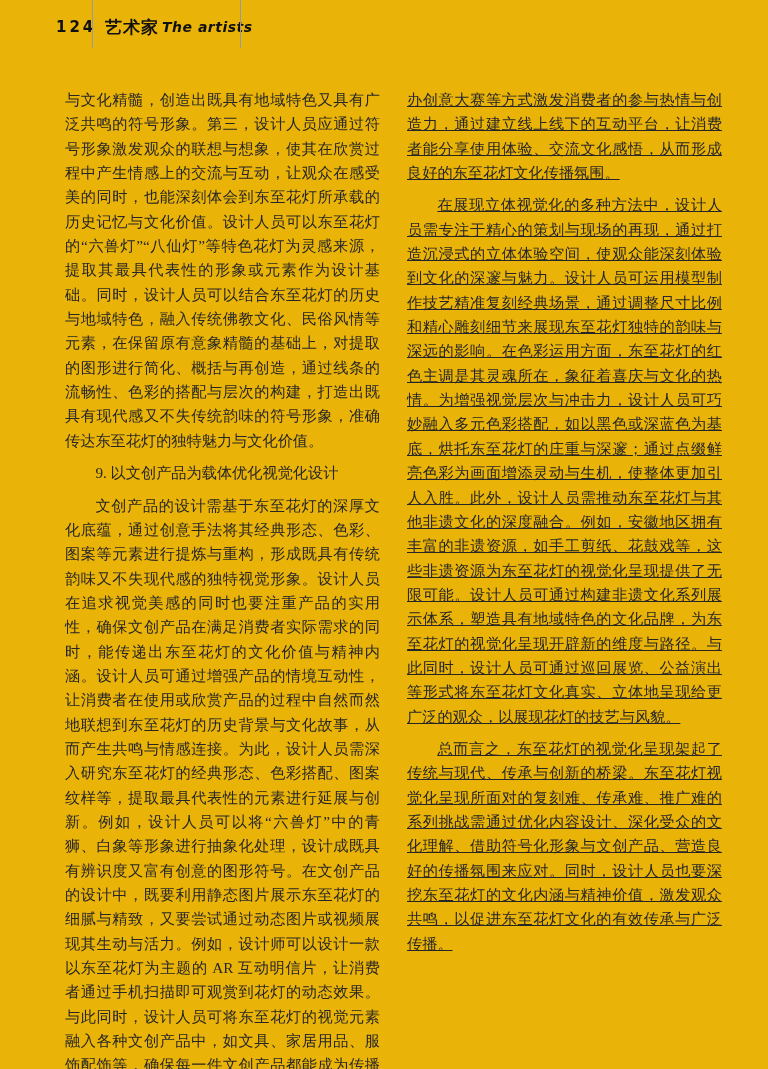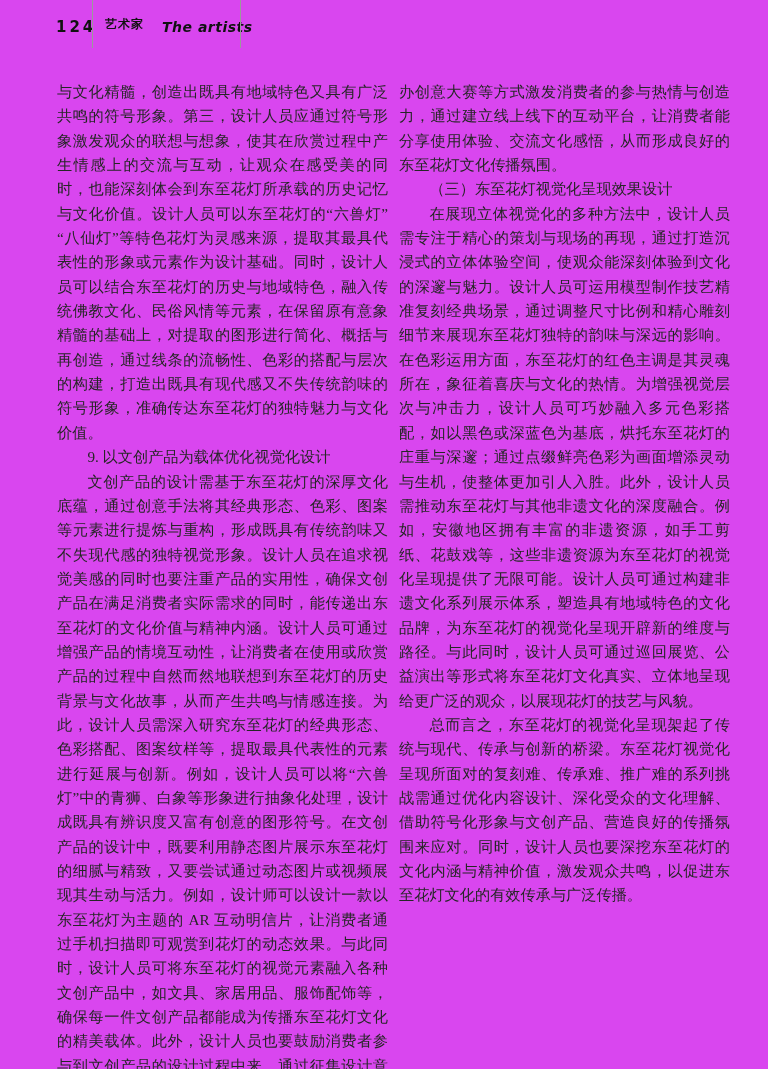--- a/index.html
+++ b/index.html
@@ -4,52 +4,52 @@
 <style>
   html,body{margin:0;padding:0;}
   body{
     width:768px;height:1069px;
     background:#fcfcfc;
     font-family:"Liberation Serif","DejaVu Serif",serif;
     color:#242424;
     position:relative;
     overflow:hidden;
   }
-  .page{position:absolute;inset:0;background:#d946ef;}
+  .page{position:absolute;inset:0;background:#eab308;}
   
   .header{position:absolute;top:0;left:0;right:0;height:52px;}
   .page-num{
     position:absolute;left:56px;top:18px;
     font-family:"DejaVu Sans","Liberation Sans",sans-serif;
     font-weight:bold;font-size:15px;letter-spacing:3px;color:#111;
   }
   .hdr-vline{position:absolute;top:0;width:1px;height:48px;background:#9a9a9a;}
   .hdr-vline.v1{left:92px;}
   .hdr-vline.v2{left:240px;}
   .jt-cn{
     position:absolute;left:105px;top:16px;
     font-family:Liberation Sans, sans-serif;
-    font-weight:bold;font-size:12px;color:#111;letter-spacing:1px;
+    font-weight:bold;font-size:17px;color:#111;letter-spacing:1px;
   }
   .jt-en{
     position:absolute;left:162px;top:19px;
     font-family:"DejaVu Sans","Liberation Sans",sans-serif;
     font-weight:bold;font-style:italic;font-size:14px;color:#111;
     letter-spacing:0.5px;
   }
   
   .col{
     position:absolute;top:80px;width:331px;
     font-size:15.2px;line-height:24.35px;
     text-align:justify;text-justify:inter-ideograph;
     color:#262626;
   }
   .col-left{left:57px;}
-  .col-right{left:399px;}
-  .col p{margin:0;}
+  .col-right{left:399px;text-decoration:underline;}
+  .col p{margin:8px;}
   .indent{text-indent:2em;}
   .fund{
     margin-top:16px !important;
     font-style:italic;
     text-indent:2em;
     color:#2b2b2b;
   }
   .author{
     margin-top:16px !important;
     font-style:italic;
@@ -71,18 +71,17 @@
   </div>
 
   <div class="col col-left">
     <p>与文化精髓，创造出既具有地域特色又具有广泛共鸣的符号形象。第三，设计人员应通过符号形象激发观众的联想与想象，使其在欣赏过程中产生情感上的交流与互动，让观众在感受美的同时，也能深刻体会到东至花灯所承载的历史记忆与文化价值。设计人员可以东至花灯的“六兽灯”“八仙灯”等特色花灯为灵感来源，提取其最具代表性的形象或元素作为设计基础。同时，设计人员可以结合东至花灯的历史与地域特色，融入传统佛教文化、民俗风情等元素，在保留原有意象精髓的基础上，对提取的图形进行简化、概括与再创造，通过线条的流畅性、色彩的搭配与层次的构建，打造出既具有现代感又不失传统韵味的符号形象，准确传达东至花灯的独特魅力与文化价值。</p>
     <p class="indent">9. 以文创产品为载体优化视觉化设计</p>
     <p class="indent">文创产品的设计需基于东至花灯的深厚文化底蕴，通过创意手法将其经典形态、色彩、图案等元素进行提炼与重构，形成既具有传统韵味又不失现代感的独特视觉形象。设计人员在追求视觉美感的同时也要注重产品的实用性，确保文创产品在满足消费者实际需求的同时，能传递出东至花灯的文化价值与精神内涵。设计人员可通过增强产品的情境互动性，让消费者在使用或欣赏产品的过程中自然而然地联想到东至花灯的历史背景与文化故事，从而产生共鸣与情感连接。为此，设计人员需深入研究东至花灯的经典形态、色彩搭配、图案纹样等，提取最具代表性的元素进行延展与创新。例如，设计人员可以将“六兽灯”中的青狮、白象等形象进行抽象化处理，设计成既具有辨识度又富有创意的图形符号。在文创产品的设计中，既要利用静态图片展示东至花灯的细腻与精致，又要尝试通过动态图片或视频展现其生动与活力。例如，设计师可以设计一款以东至花灯为主题的 AR 互动明信片，让消费者通过手机扫描即可观赏到花灯的动态效果。与此同时，设计人员可将东至花灯的视觉元素融入各种文创产品中，如文具、家居用品、服饰配饰等，确保每一件文创产品都能成为传播东至花灯文化的精美载体。此外，设计人员也要鼓励消费者参与到文创产品的设计过程中来，通过征集设计意见、举</p>
   </div>
 
   <div class="col col-right">
     <p>办创意大赛等方式激发消费者的参与热情与创造力，通过建立线上线下的互动平台，让消费者能分享使用体验、交流文化感悟，从而形成良好的东至花灯文化传播氛围。</p>
-    <p class="indent">（三）东至花灯视觉化呈现效果设计</p>
     <p class="indent">在展现立体视觉化的多种方法中，设计人员需专注于精心的策划与现场的再现，通过打造沉浸式的立体体验空间，使观众能深刻体验到文化的深邃与魅力。设计人员可运用模型制作技艺精准复刻经典场景，通过调整尺寸比例和精心雕刻细节来展现东至花灯独特的韵味与深远的影响。在色彩运用方面，东至花灯的红色主调是其灵魂所在，象征着喜庆与文化的热情。为增强视觉层次与冲击力，设计人员可巧妙融入多元色彩搭配，如以黑色或深蓝色为基底，烘托东至花灯的庄重与深邃；通过点缀鲜亮色彩为画面增添灵动与生机，使整体更加引人入胜。此外，设计人员需推动东至花灯与其他非遗文化的深度融合。例如，安徽地区拥有丰富的非遗资源，如手工剪纸、花鼓戏等，这些非遗资源为东至花灯的视觉化呈现提供了无限可能。设计人员可通过构建非遗文化系列展示体系，塑造具有地域特色的文化品牌，为东至花灯的视觉化呈现开辟新的维度与路径。与此同时，设计人员可通过巡回展览、公益演出等形式将东至花灯文化真实、立体地呈现给更广泛的观众，以展现花灯的技艺与风貌。</p>
     <p class="indent">总而言之，东至花灯的视觉化呈现架起了传统与现代、传承与创新的桥梁。东至花灯视觉化呈现所面对的复刻难、传承难、推广难的系列挑战需通过优化内容设计、深化受众的文化理解、借助符号化形象与文创产品、营造良好的传播氛围来应对。同时，设计人员也要深挖东至花灯的文化内涵与精神价值，激发观众共鸣，以促进东至花灯文化的有效传承与广泛传播。</p>
   </div>
 
 </div>
 
 </body></html>

